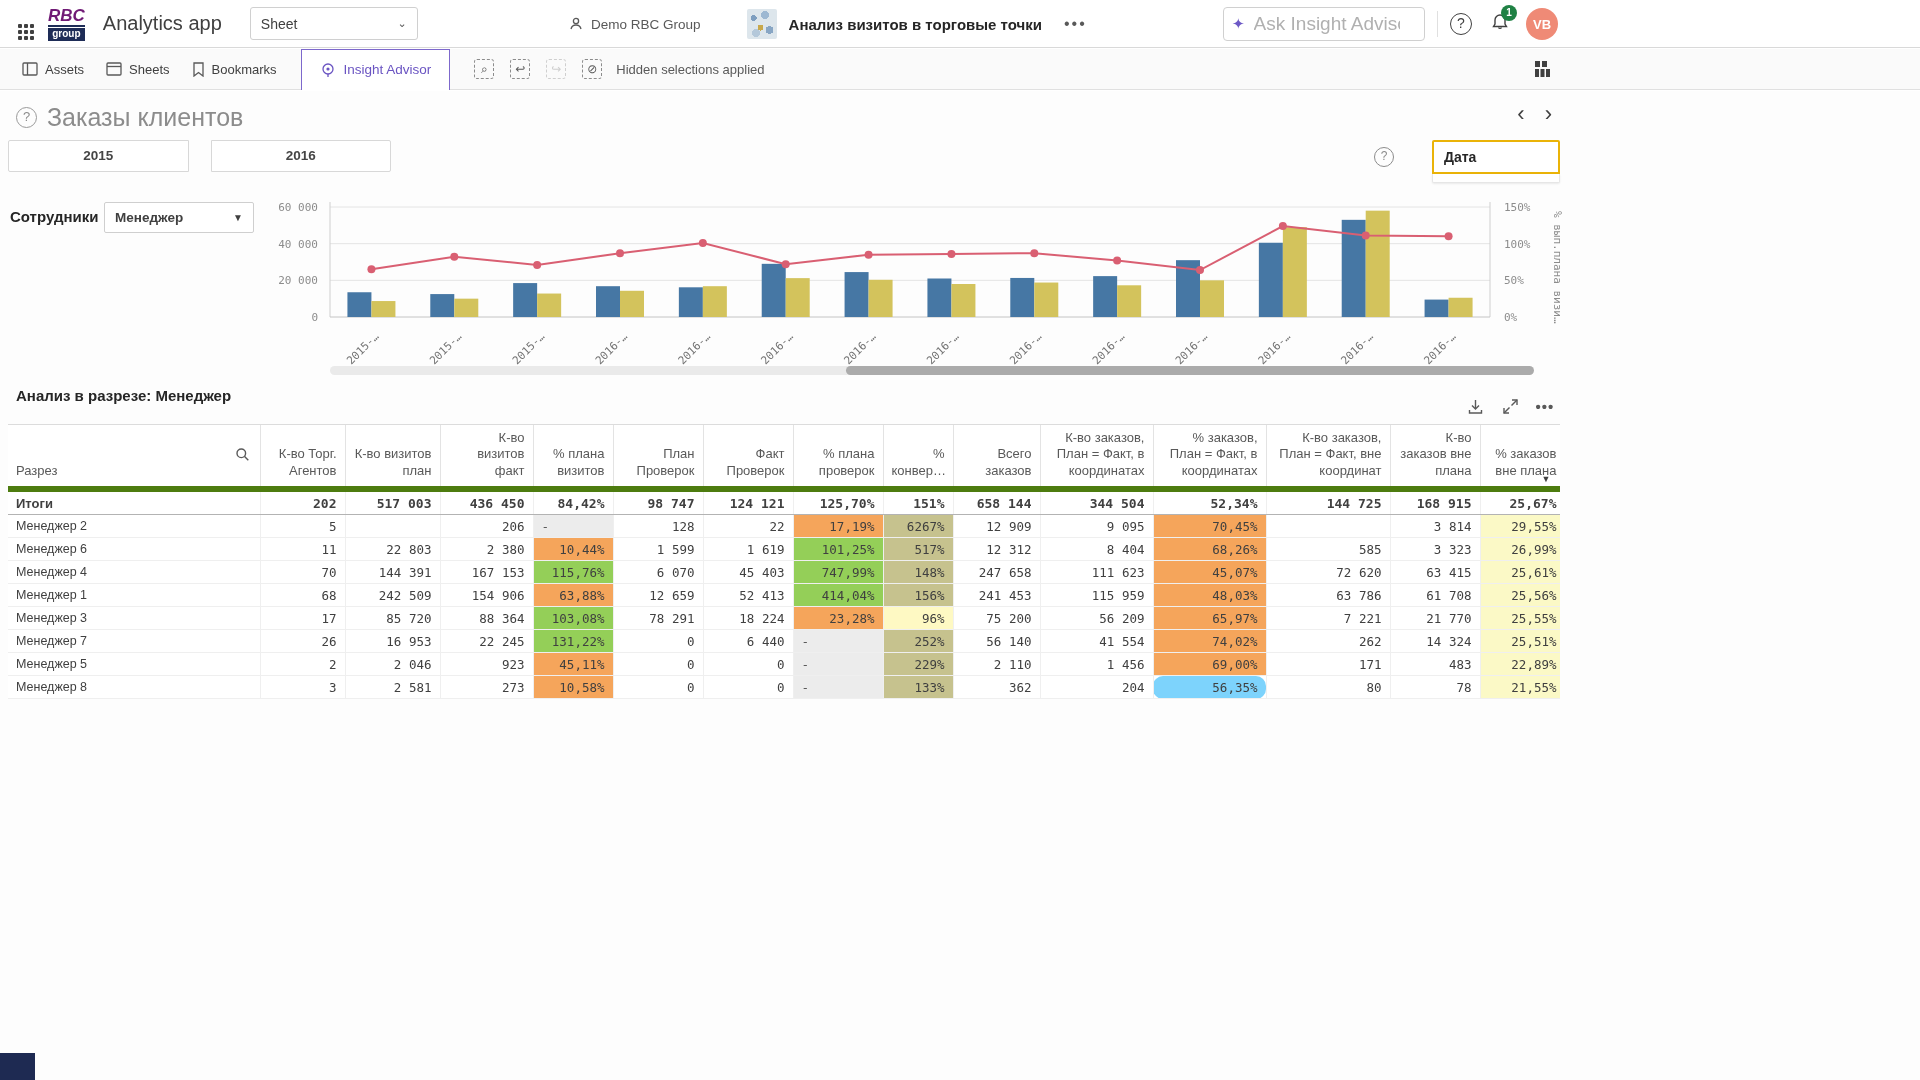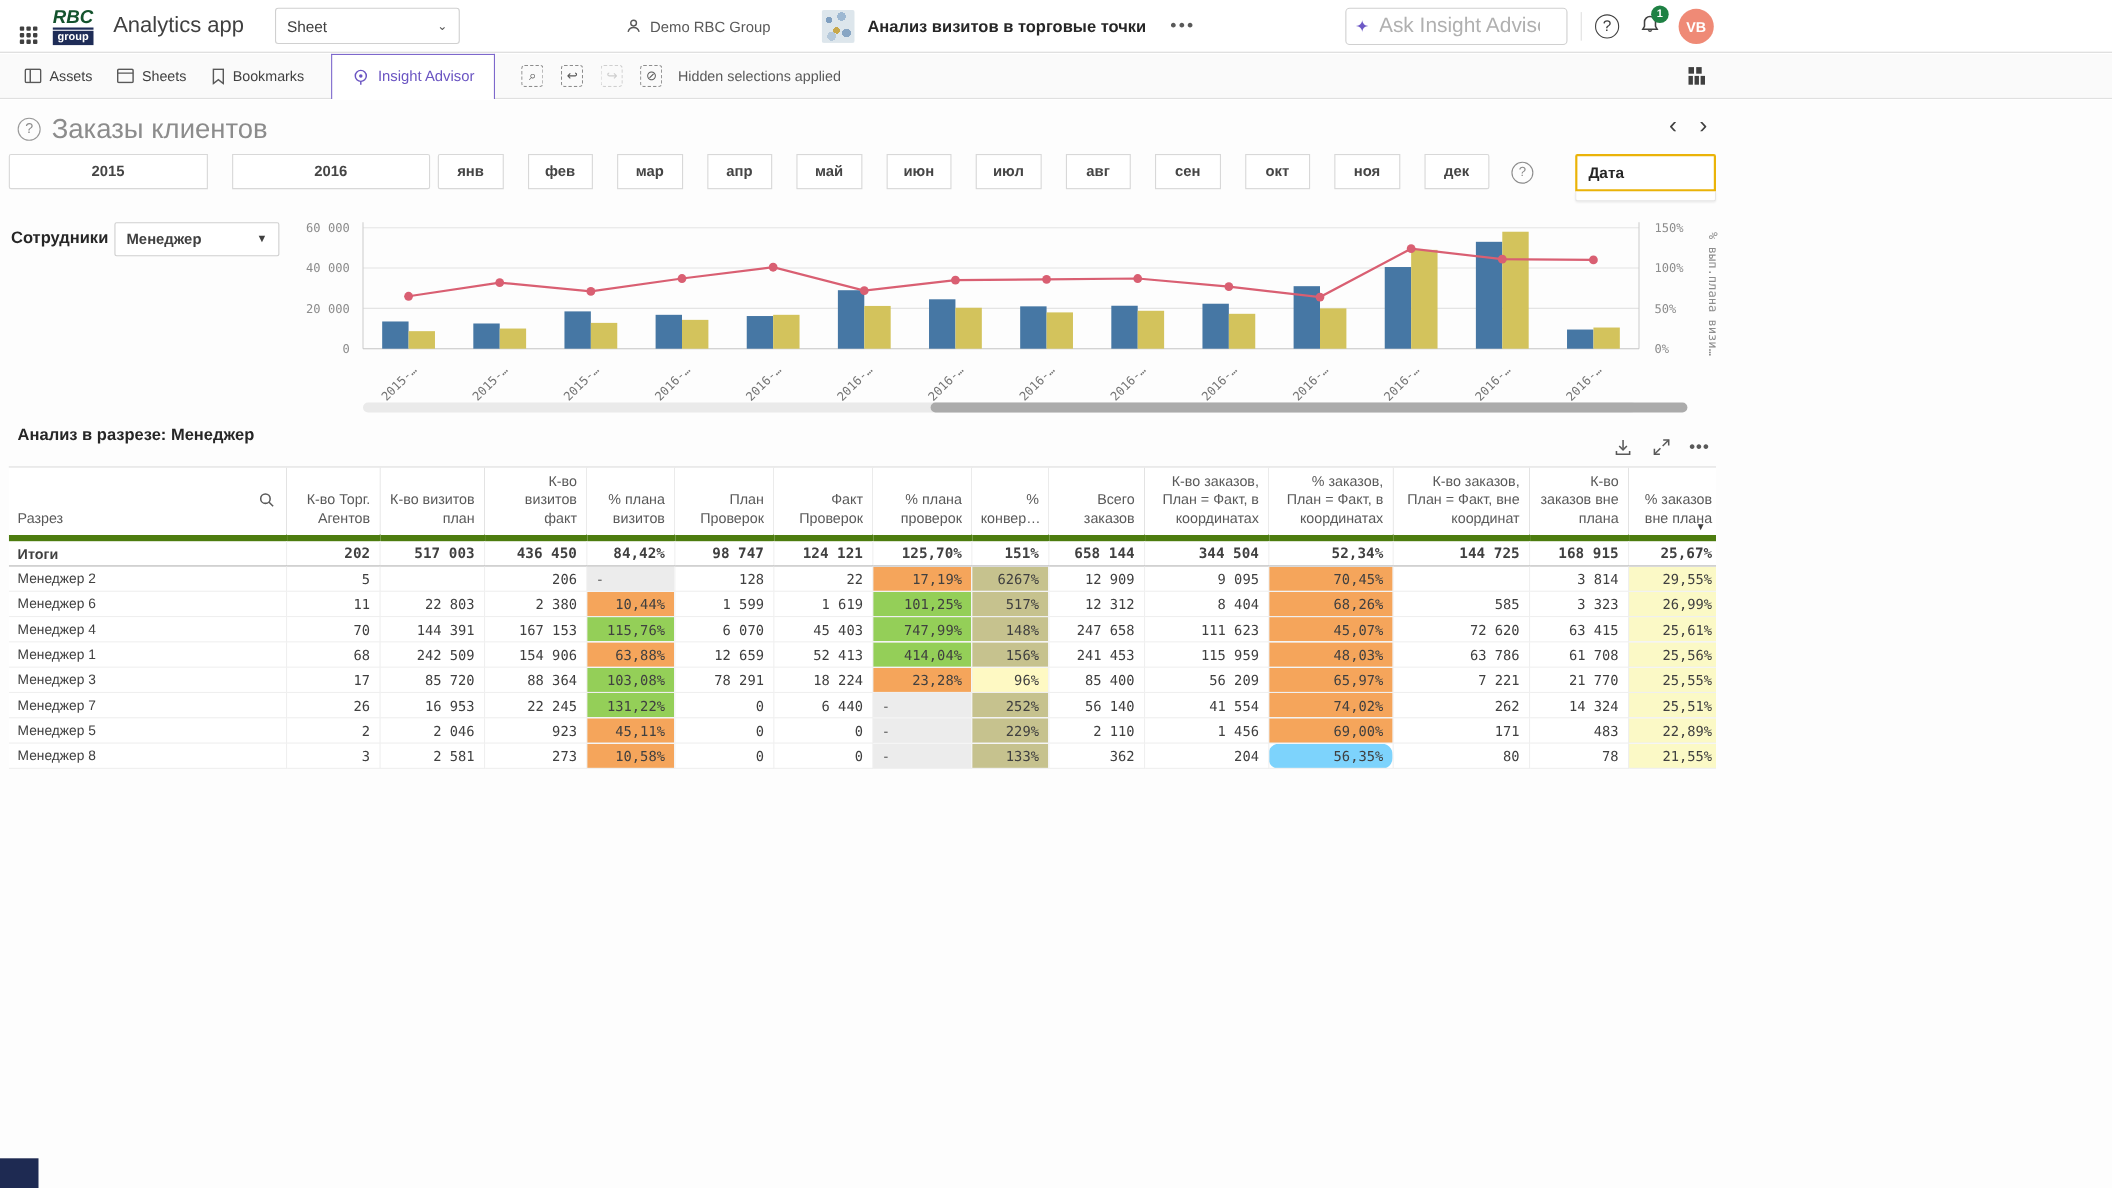--- a/index.html
+++ b/index.html
@@ -7,21 +7,21 @@
   body { width:1920px; height:1080px; background:#fff; overflow:hidden;
          font-family:"Liberation Sans", sans-serif; color:#404040; position:relative; }
 
   
   .topbar { position:absolute; left:0; top:0; width:1920px; height:48px; background:#fff;
             border-bottom:1px solid #d9d9d9; display:flex; align-items:center; }
   .dotgrid { width:4px; height:4px; background:#404040; border-radius:1px; margin:18px 0 0 18px;
              box-shadow:6px 0 #404040,12px 0 #404040,0 6px #404040,6px 6px #404040,12px 6px #404040,
                         0 12px #404040,6px 12px #404040,12px 12px #404040; position:relative; top:-7px;}
   .logo { margin-left:26px; display:flex; flex-direction:column; align-items:center; line-height:1; }
-  .logo .rbc { font-weight:bold; font-size:17px; color:#14532d; border-bottom:2px solid #1e2c57; padding-bottom:1px; letter-spacing:0px; font-style:italic;}
+  .logo .rbc { font-weight:bold; font-size:17px; color:#701a75; border-bottom:2px solid #1e2c57; padding-bottom:1px; letter-spacing:0px; font-style:italic;}
   .logo .grp { background:#1e2c57; color:#fff; font-weight:bold; font-size:10px; padding:1px 4px 2px; margin-top:1px;}
   .apptitle { font-size:20px; color:#404040; margin-left:18px; }
   .sheetsel { margin-left:28px; width:168px; height:33px; border:1px solid #d0d0d0; border-radius:3px;
               display:flex; align-items:center; padding:0 10px; font-size:14px; color:#404040; background:#fff; cursor:pointer;}
   .sheetsel .chev { margin-left:auto; font-size:11px; color:#595959; }
   .centergrp { position:absolute; left:568px; top:0; height:48px; display:flex; align-items:center; }
   .usericon { color:#595959; margin-right:7px; display:inline-flex; }
   .owner { font-size:13.5px; color:#595959; }
   .thumb { width:30px; height:30px; margin-left:46px; border-radius:2px;
            background:#dde6ec;
@@ -215,34 +215,20 @@
   </div>
   <div class="navarrows">
     <span>‹</span>
     <span>›</span>
   </div>
 
   <div class="fgroup" style="left:8px; top:49px; width:383px;">
     <div class="fbox">2015</div>
     <div class="fbox">2016</div>
   </div>
-  <div class="fgroup" style="left:398px; top:49px; width:956px;">
-      <div class="fbox">янв</div>
-      <div class="fbox">фев</div>
-      <div class="fbox">мар</div>
-      <div class="fbox">апр</div>
-      <div class="fbox">май</div>
-      <div class="fbox">июн</div>
-      <div class="fbox">июл</div>
-      <div class="fbox">авг</div>
-      <div class="fbox">сен</div>
-      <div class="fbox">окт</div>
-      <div class="fbox">ноя</div>
-      <div class="fbox">дек</div>
-    </div>
   <div class="helpcircle">?</div>
   <div class="datebox">
     <div class="t">Дата</div>
     <div class="b"></div>
   </div>
 
   <div class="emplabel">Сотрудники</div>
   <div class="empdd">
     <span>Менеджер</span>
     <span class="tri">▼</span>
@@ -477,21 +463,21 @@
           <tr>
             <td class="dim">Менеджер 3</td>
             <td class="num">17</td>
             <td class="num">85 720</td>
             <td class="num">88 364</td>
             <td class="num" style="background: rgb(148, 207, 88);">103,08%</td>
             <td class="num">78 291</td>
             <td class="num">18 224</td>
             <td class="num" style="background: rgb(245, 165, 91);">23,28%</td>
             <td class="num" style="background: #fef9c3;">96%</td>
-            <td class="num">85 400</td>
+            <td class="num">75 200</td>
             <td class="num">56 209</td>
             <td class="num" style="background: rgb(245, 165, 91);">65,97%</td>
             <td class="num">7 221</td>
             <td class="num">21 770</td>
             <td class="num" style="background: rgb(251, 249, 198);">25,55%</td>
           </tr>
           <tr>
             <td class="dim">Менеджер 7</td>
             <td class="num">26</td>
             <td class="num">16 953</td>

